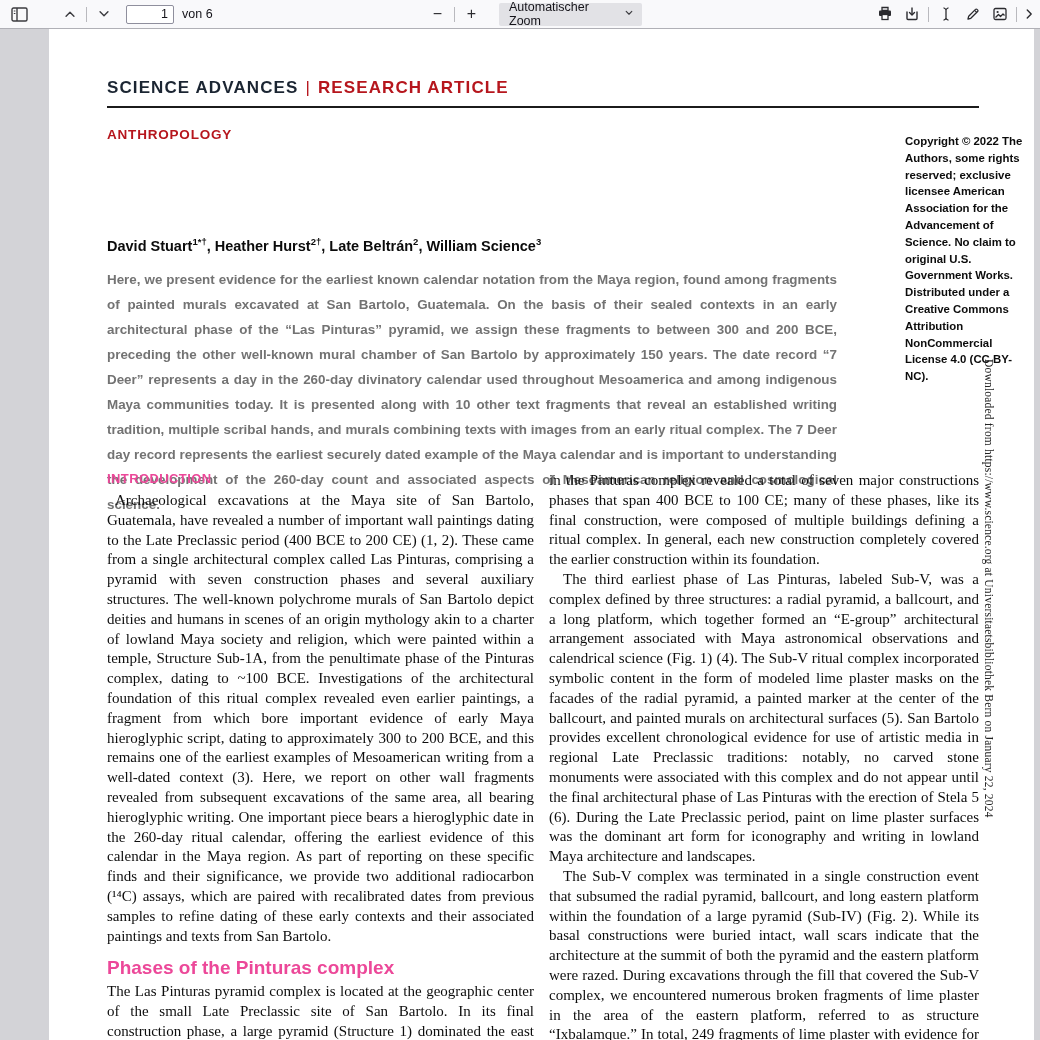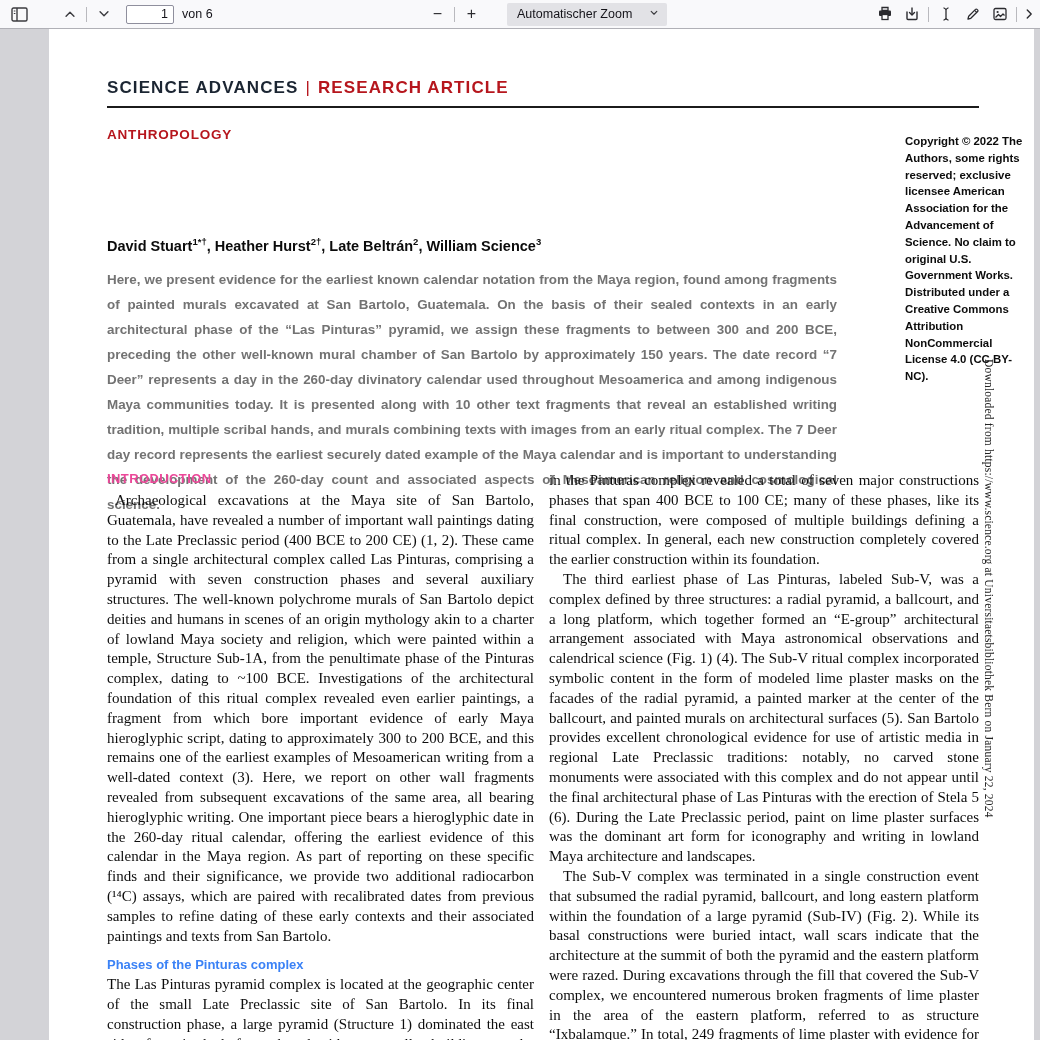--- a/index.html
+++ b/index.html
@@ -25,21 +25,21 @@
   .tb-sep { width:1px; height:15px; background:#b9b9be; margin:0 3px; }
   .glyph-btn { font-size:16px; font-weight:400; color:#2b2b2f; line-height:1; }
   .page-input {
     width:48px; height:19px; margin-left:9px;
     border:1px solid #8f8f9d; border-radius:2px; background:#fff;
     font-family:"Liberation Sans", sans-serif; font-size:12.5px; color:#15141a;
     text-align:right; padding:0 5px;
   }
   .page-count { margin-left:8px; font-size:12.5px; color:#15141a; white-space:nowrap; }
   .zoom-select {
-    margin-left:22px; width:160px; height:23px; background:#e2e2e6;
+    margin-left:14px; width:143px; height:23px; background:#e2e2e6;
     border:none; border-radius:2px; display:flex; align-items:center;
     padding:0 8px 0 10px; font-size:12.5px; color:#15141a; cursor:pointer;
   }
   .zoom-select .zs-chev { margin-left:auto; }
 
   
   .viewer { position:absolute; top:29px; left:0; width:1040px; height:1011px; background:#d3d3d7;margin-left:24px; }
   .scroll-track { position:absolute; top:0; right:0; width:4px; height:100%; background:#fafafa; }
   .pdf-page {
     position:absolute; top:0; left:25px; width:985px; height:1120px;
@@ -71,22 +71,22 @@
 
   .columns { position:absolute; left:58px; top:442px; width:872px; display:flex; gap:15px; }
   .col-left { width:427px; }
   .col-right { width:430px; }
   .sec-heading { font-size:13px; font-weight:700; letter-spacing:.4px;
                  color:#ec4899; margin-bottom:5px; }
   .body-text { font-family:"Liberation Serif", serif; font-size:15px; line-height:19.8px;
                color:#0d0d0d; text-align:justify; }
   .indent-sm { text-indent:8px; }
   .indent { text-indent:14px; }
-  .sub-heading { font-family:"Liberation Sans", sans-serif; font-size:13px; font-weight:700;
-                 color:#3b82f6; margin-top:11px; margin-bottom:3px; }
+  .sub-heading { font-family:"Liberation Sans", sans-serif; font-size:19px; font-weight:700;
+                 color:#ec4899; margin-top:11px; margin-bottom:3px; }
 </style>
 </head>
 <body>
 
 <div class="toolbar">
 
   <div class="tb-group tb-left">
     <button class="tb-btn">
       <span>
         <svg width="17" height="15" viewBox="0 0 17 15">

